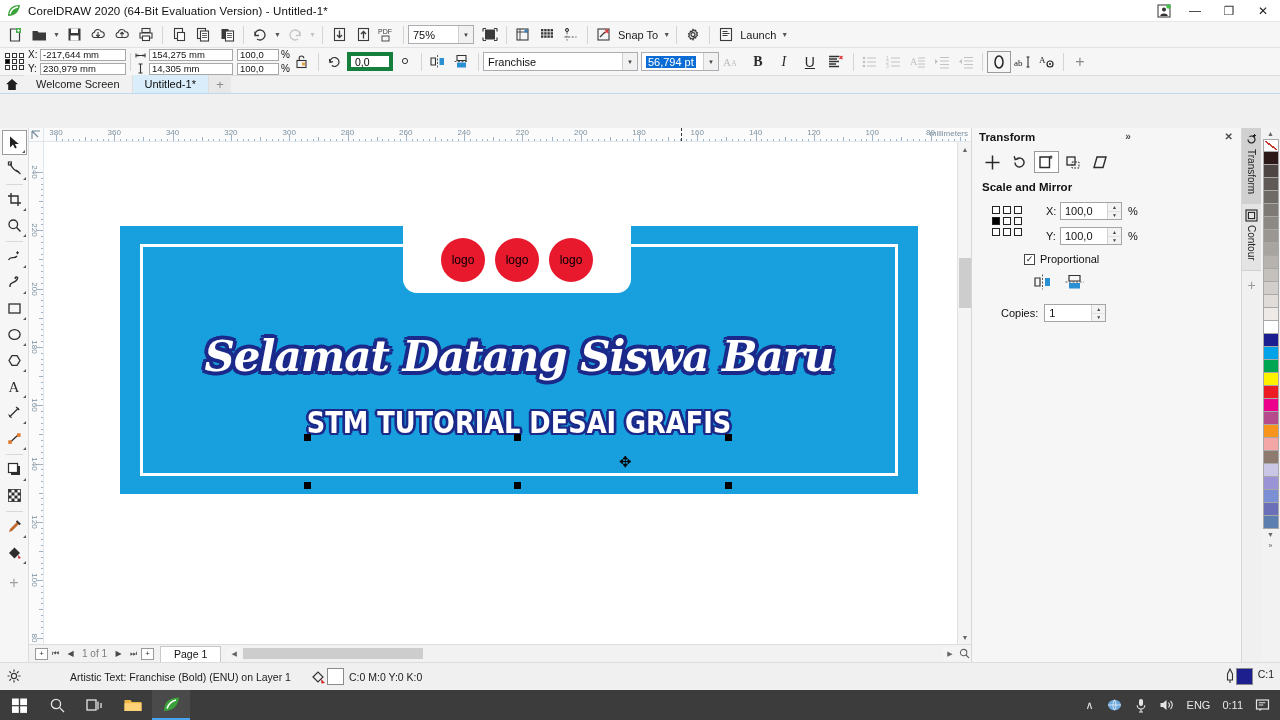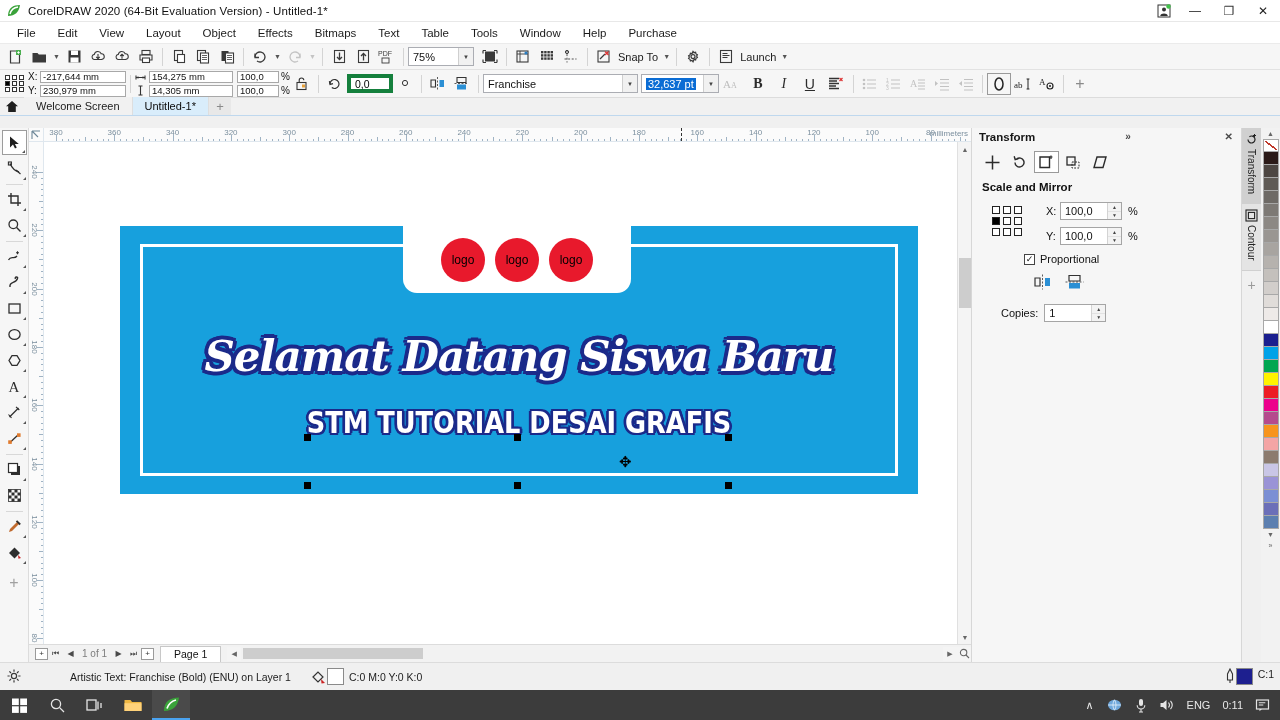--- a/index.html
+++ b/index.html
@@ -310,35 +310,20 @@
           <path d="M3.2 12 C3.8 8.8, 10.2 8.8, 10.8 12 Z" fill="#333"></path>
           <circle cx="11.5" cy="2.5" r="2.2" fill="#41c24a"></circle>
         </svg>
       </div>
       <div class="win-btn">—</div>
       <div class="win-btn">❐</div>
       <div class="win-btn close">✕</div>
     </div>
   </div>
 
-  <div class="menubar">
-    <div class="mi">File</div>
-    <div class="mi">Edit</div>
-    <div class="mi">View</div>
-    <div class="mi">Layout</div>
-    <div class="mi">Object</div>
-    <div class="mi">Effects</div>
-    <div class="mi">Bitmaps</div>
-    <div class="mi">Text</div>
-    <div class="mi">Table</div>
-    <div class="mi">Tools</div>
-    <div class="mi">Window</div>
-    <div class="mi">Help</div>
-    <div class="mi">Purchase</div>
-  </div>
 
   <div class="toolbar">
     <div class="tb-btn">
       <svg width="16" height="16" viewBox="0 0 16 16">
           <path d="M3.5 2h6l3 3v9h-9z" fill="none" stroke="#3a3a3a" stroke-width="1.2"></path>
           <rect x="9" y="1" width="5" height="5" fill="#4caf50"></rect>
           <path d="M11.5 2.2v2.6M10.2 3.5h2.6" stroke="#fff" stroke-width=".9"></path>
         </svg>
     </div>
     <div class="tb-btn">
@@ -585,21 +570,21 @@
           <path d="M4 1.5h9v5H4z" fill="none" stroke="#333" stroke-width="1.1"></path>
           <path d="M4 8.5h9v5H4z" fill="#2b8fd4"></path>
         </svg>
     </div>
     <div class="tb-sep"></div>
     <div class="combo fontcombo">
       <span>Franchise</span>
       <span class="cb-arrow">▼</span>
     </div>
     <div class="combo sizecombo" style="margin-left:3px">
-      <span class="size-val">32,637 pt</span>
+      <span class="size-val">56,794 pt</span>
       <span class="cb-arrow">▼</span>
     </div>
     <div class="fmt-btn dis">
       <svg width="17" height="14" viewBox="0 0 17 14">
           <text x="0" y="11" font-size="11" font-family="Liberation Serif" fill="#bdbdbd">A</text>
           <text x="8" y="11" font-size="8" font-family="Liberation Serif" fill="#bdbdbd">A</text>
         </svg>
     </div>
     <div class="fmt-btn" style="font-family:'Liberation Serif',serif;font-weight:bold">B</div>
     <div class="fmt-btn" style="font-family:'Liberation Serif',serif;font-style:italic">I</div>

